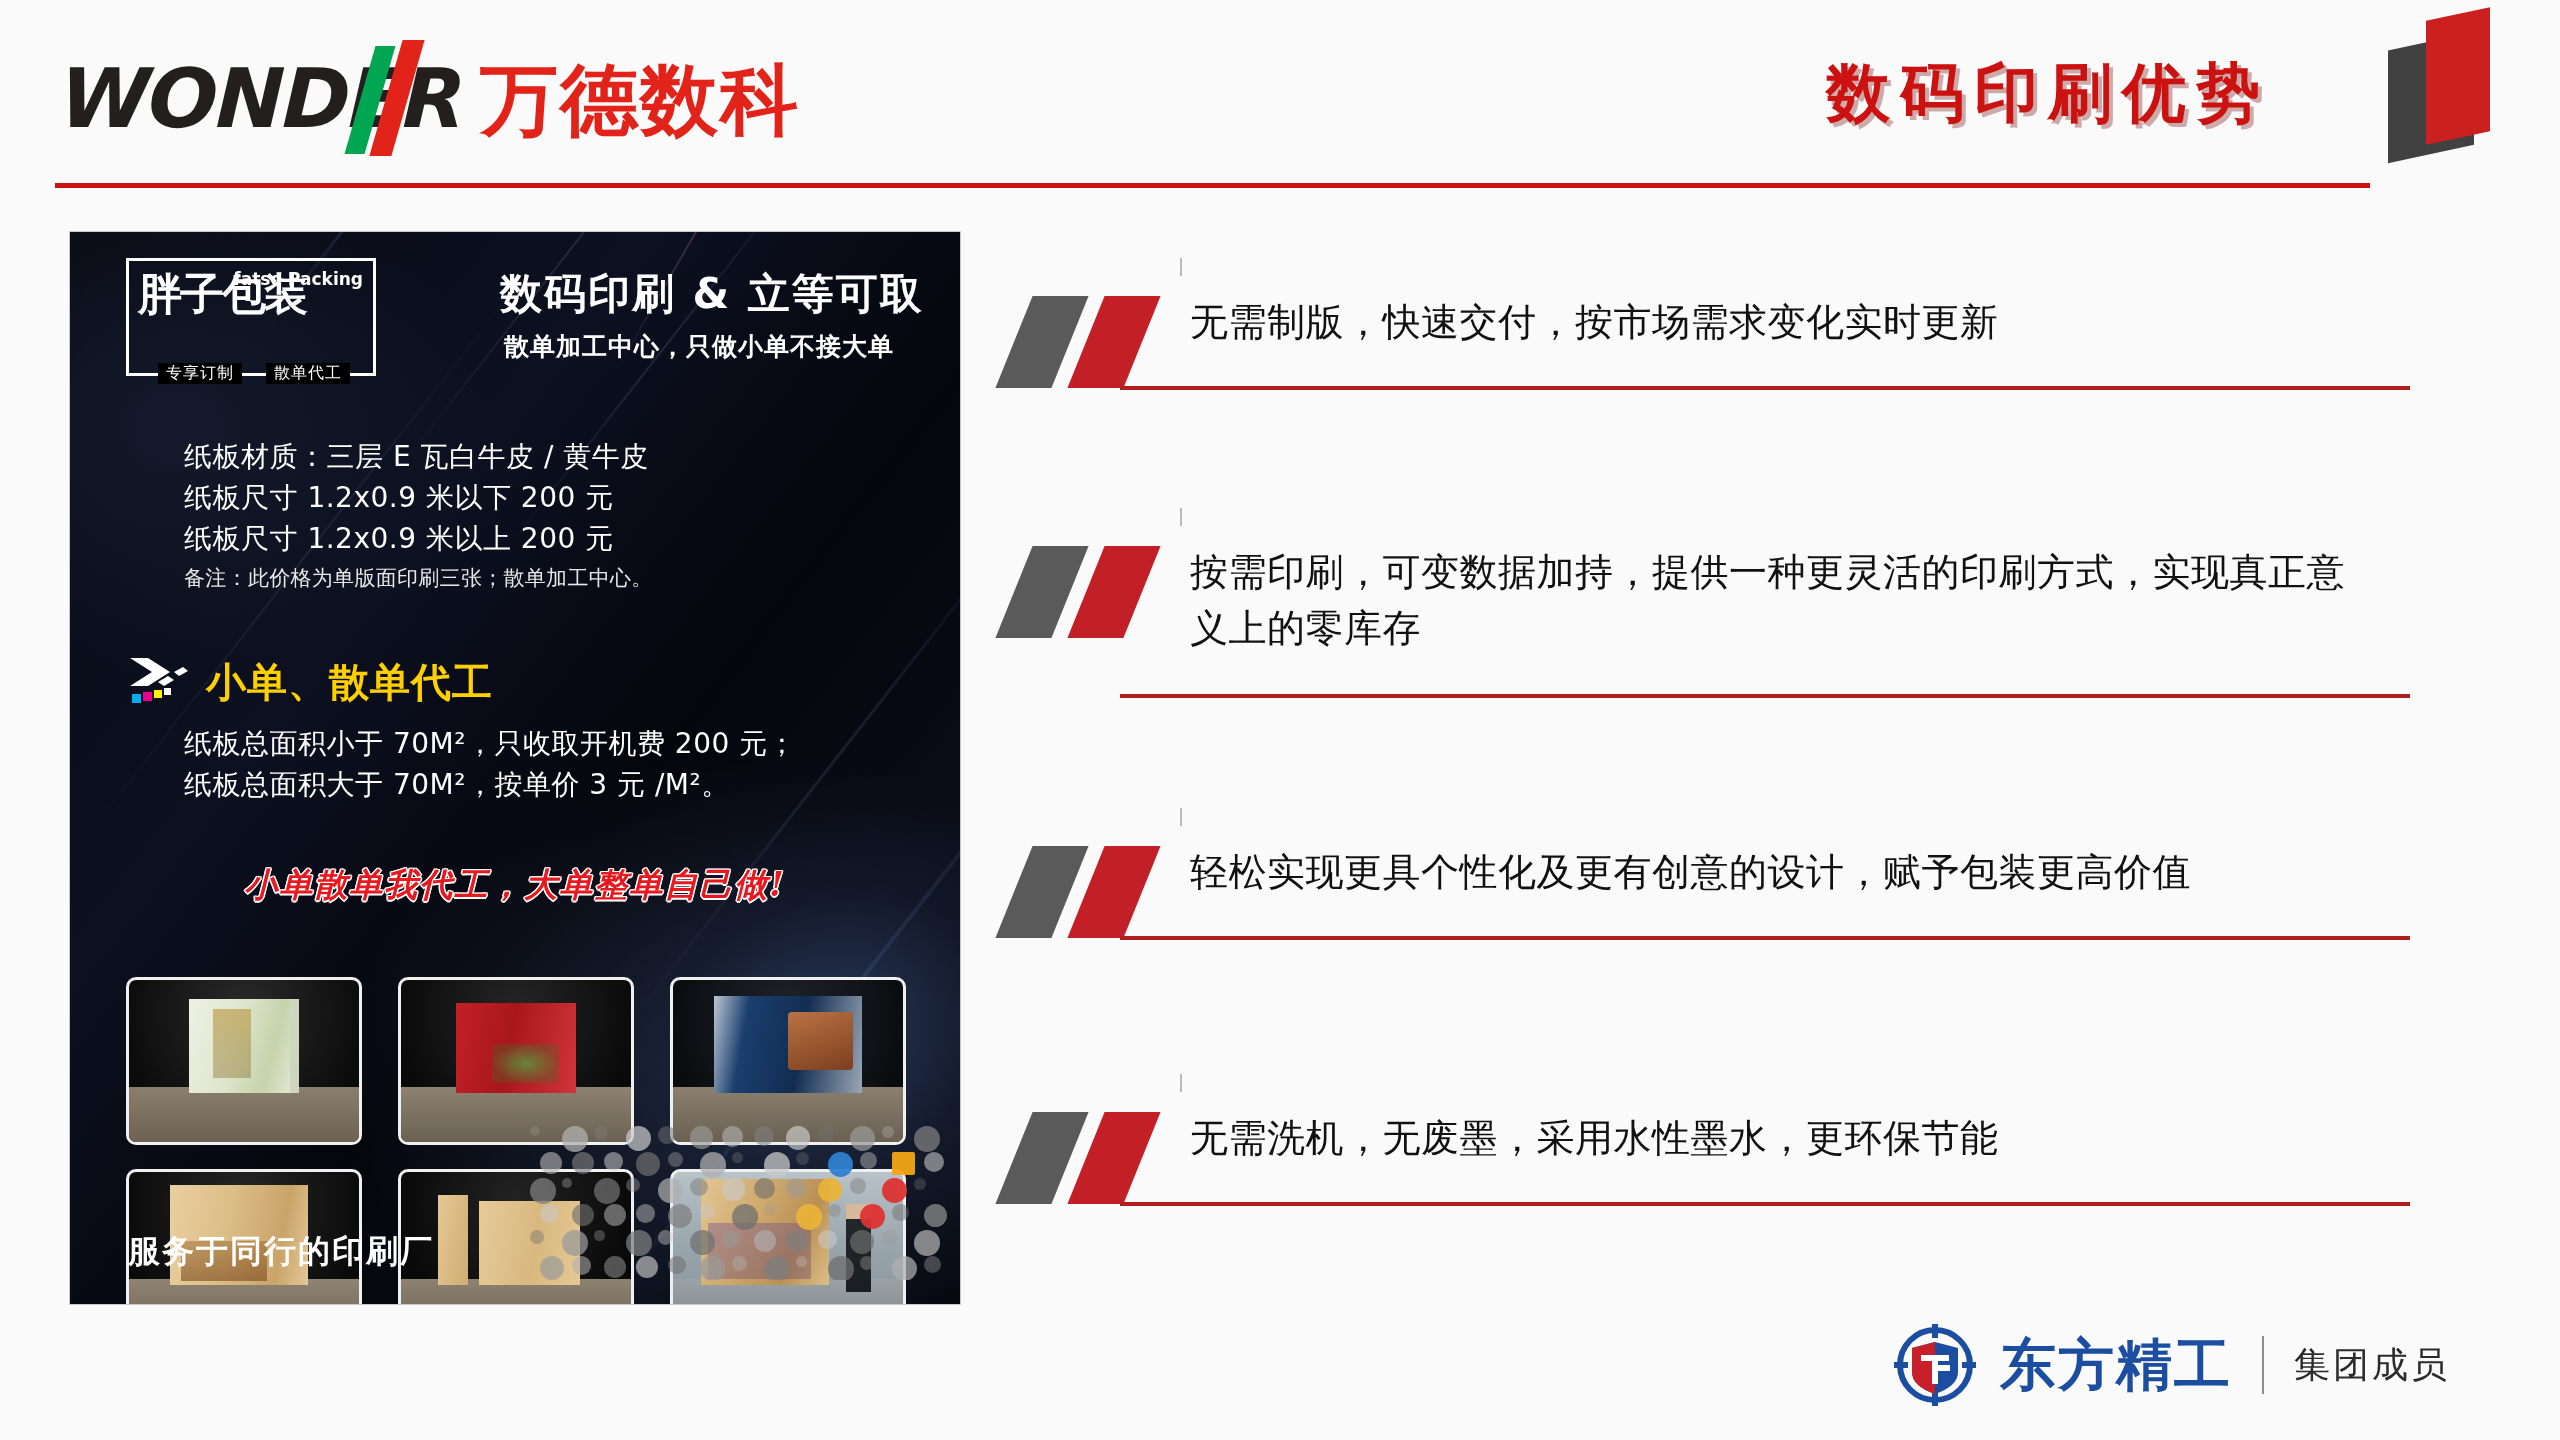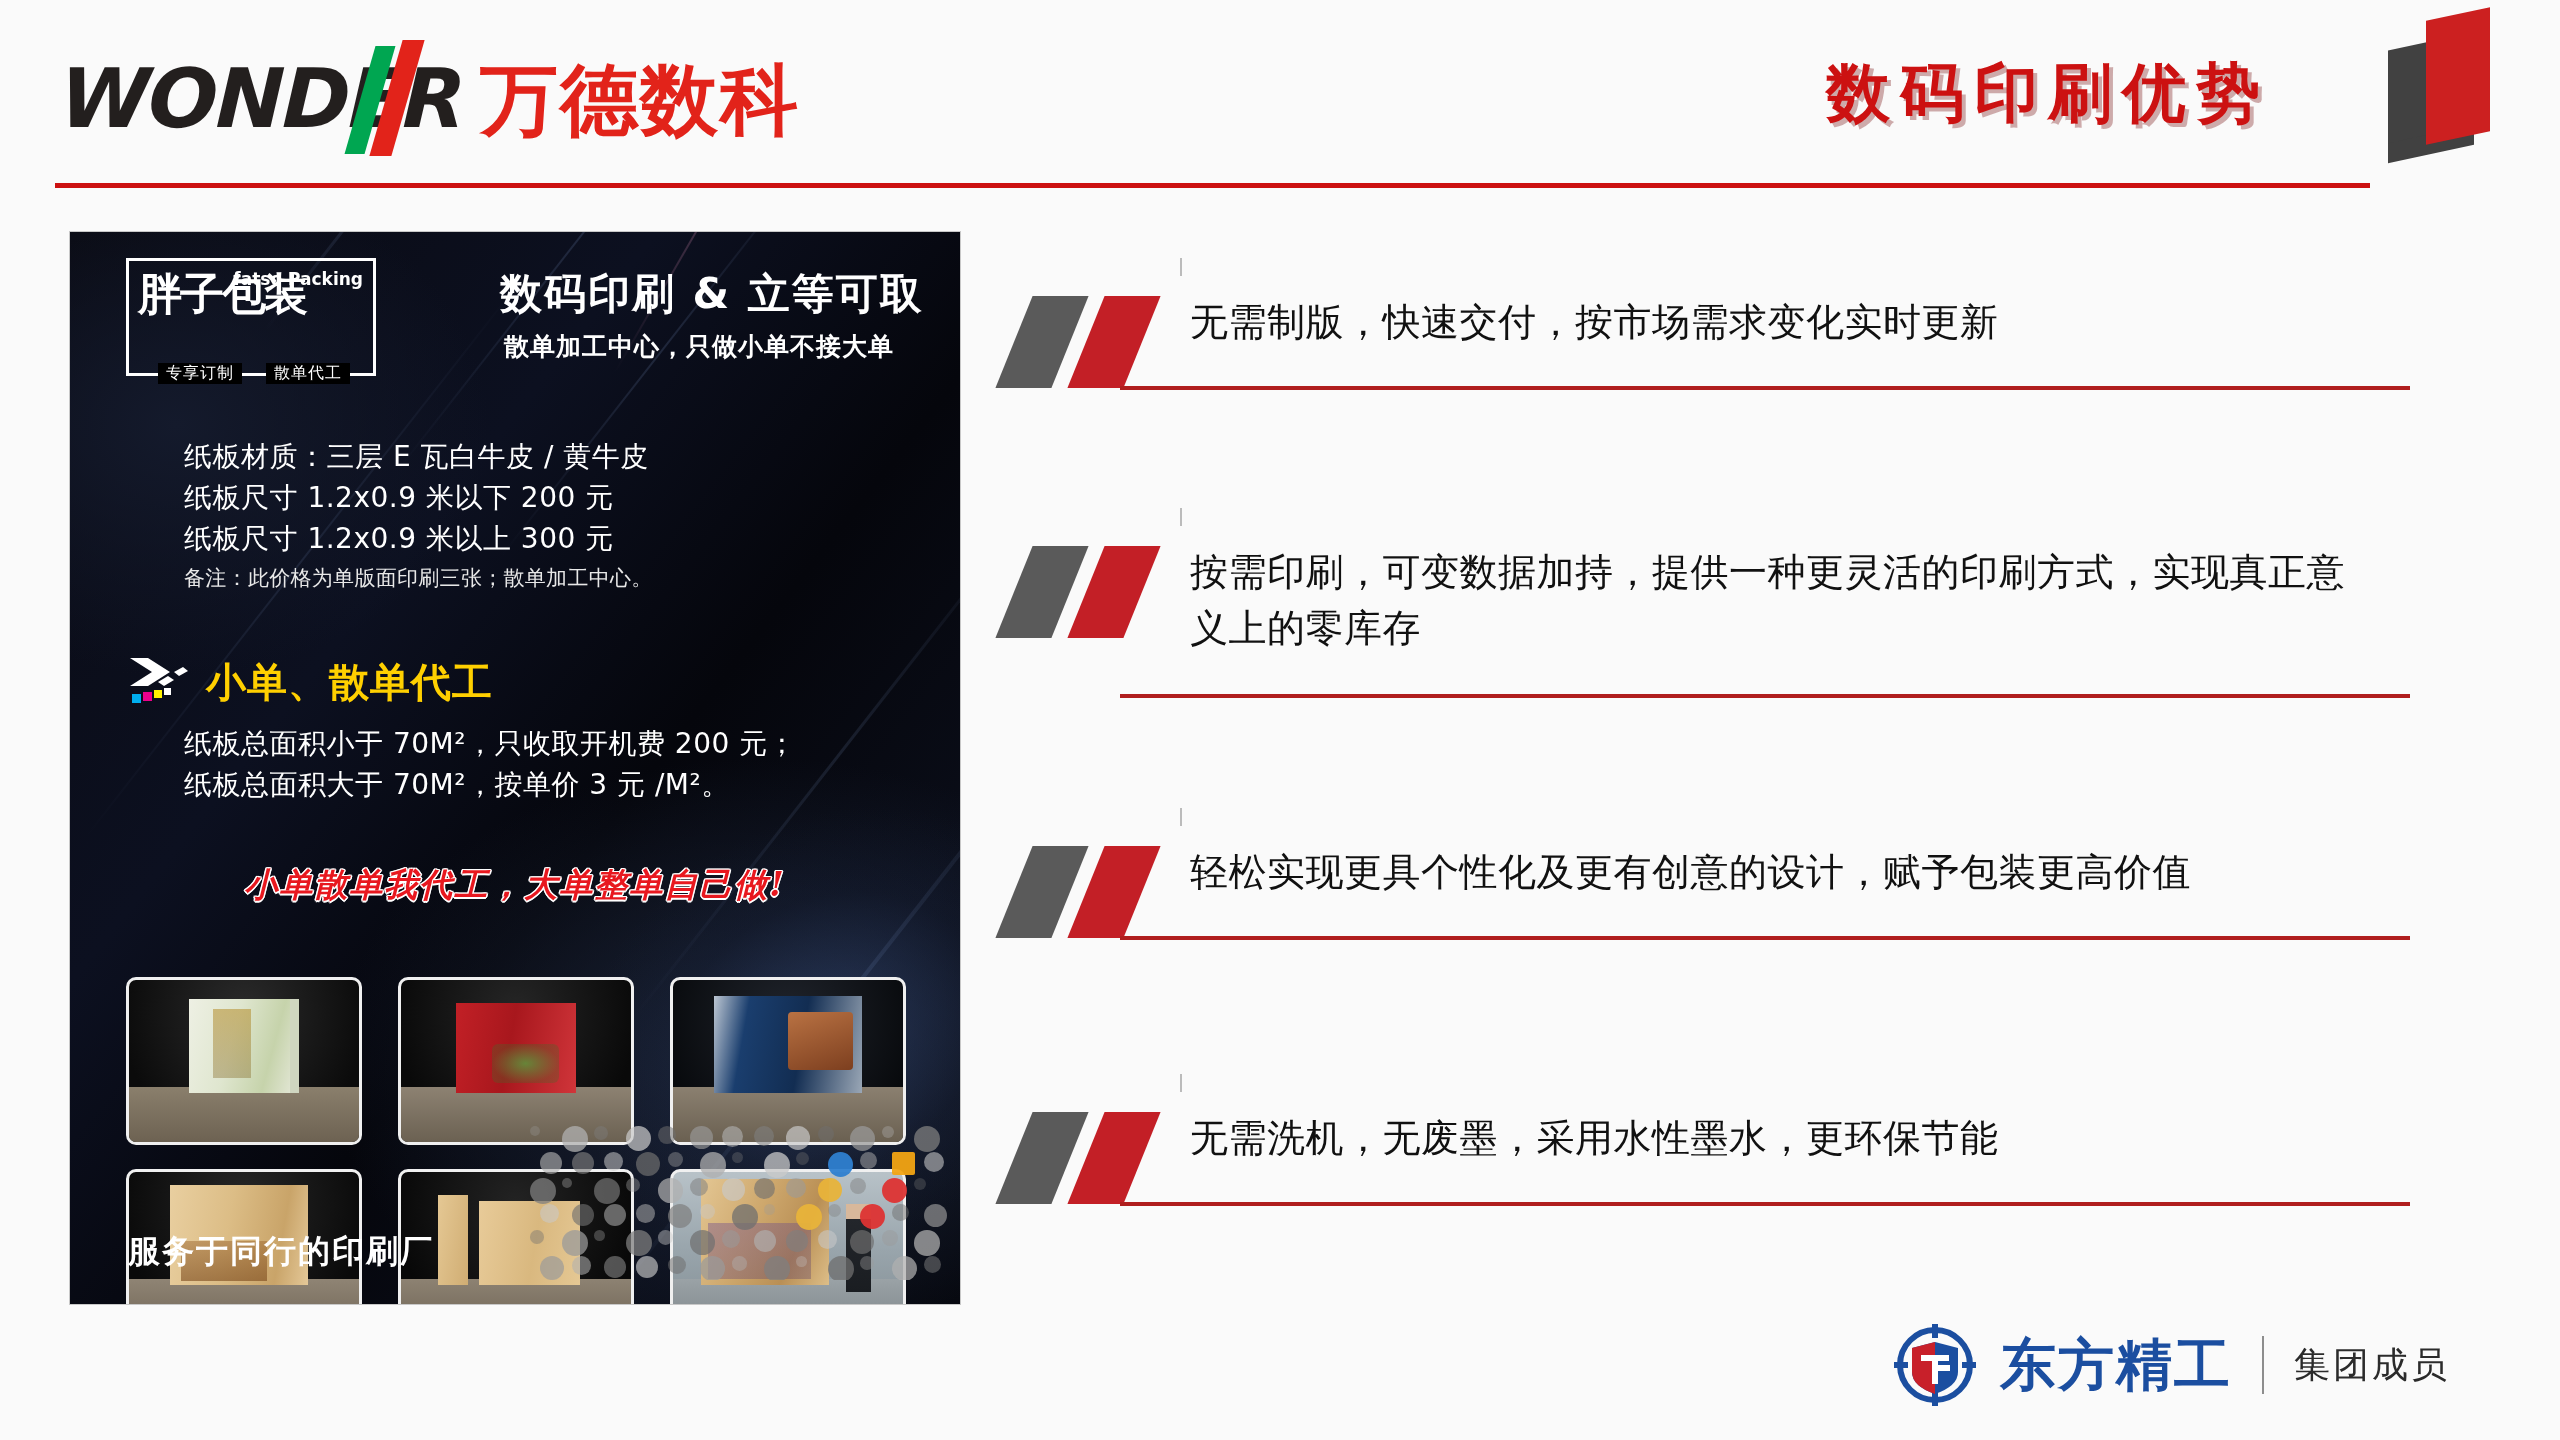--- a/index.html
+++ b/index.html
@@ -581,21 +581,21 @@
       </div>
     </div>
     <div class="poster-head-main">数码印刷 &amp; 立等可取</div>
     <div class="poster-head-sub">散单加工中心，只做小单不接大单</div>
   </div>
 
   <div class="sect sect-1">
     <div class="sect-body">
       <div class="sect-line">纸板材质：三层 E 瓦白牛皮 / 黄牛皮</div>
       <div class="sect-line">纸板尺寸 1.2x0.9 米以下 200 元</div>
-      <div class="sect-line">纸板尺寸 1.2x0.9 米以上 300 元</div>
+      <div class="sect-line">纸板尺寸 1.2x0.9 米以上 200 元</div>
       <div class="sect-note">备注：此价格为单版面印刷三张；散单加工中心。</div>
     </div>
   </div>
 
   <div class="sect sect-2">
     <div class="sect-head">
       <span class="chev-icon">
         <svg width="64" height="56" viewBox="0 0 64 56">
           <polygon points="2,4 20,4 42,18 20,32 2,32 24,18" fill="#ffffff"></polygon>
           <polygon points="30,28 40,22 46,26 36,32" fill="#ffffff"></polygon>

